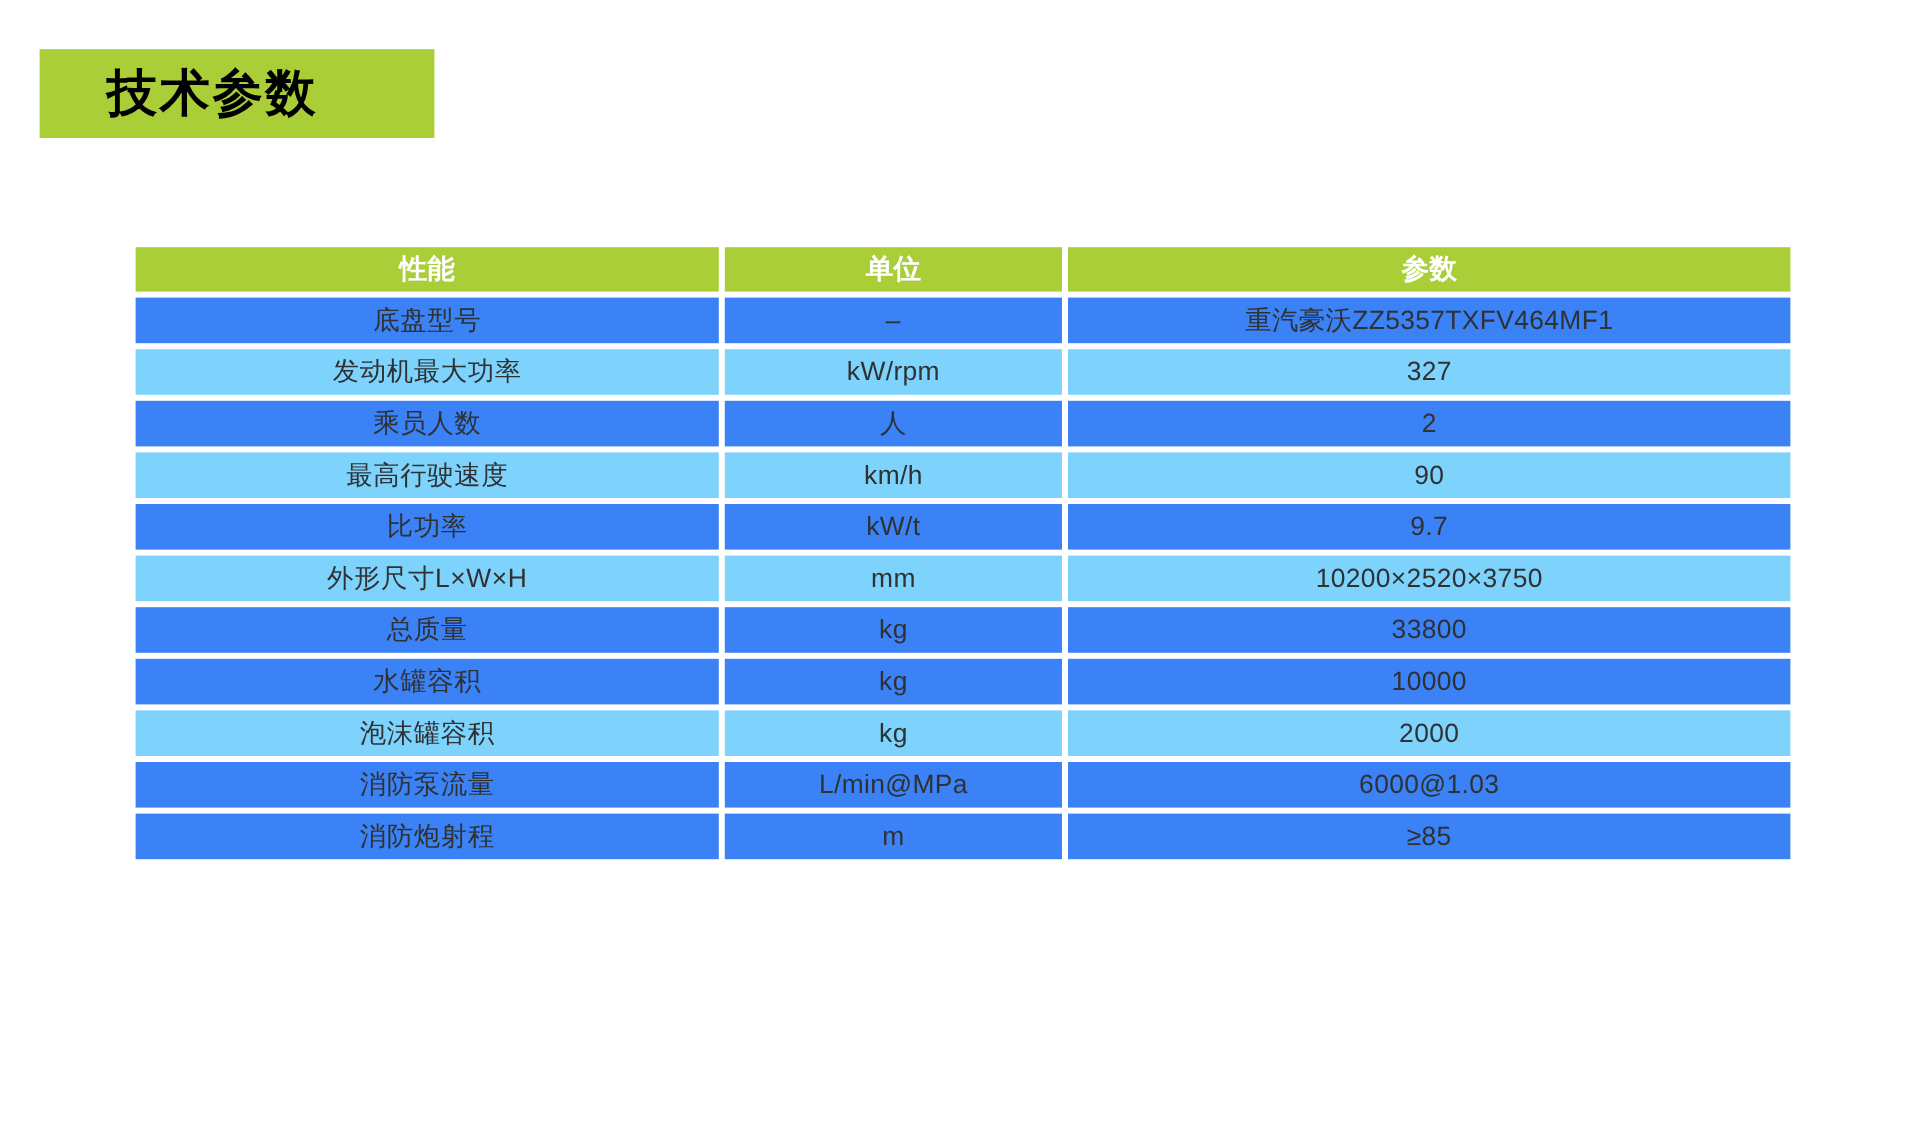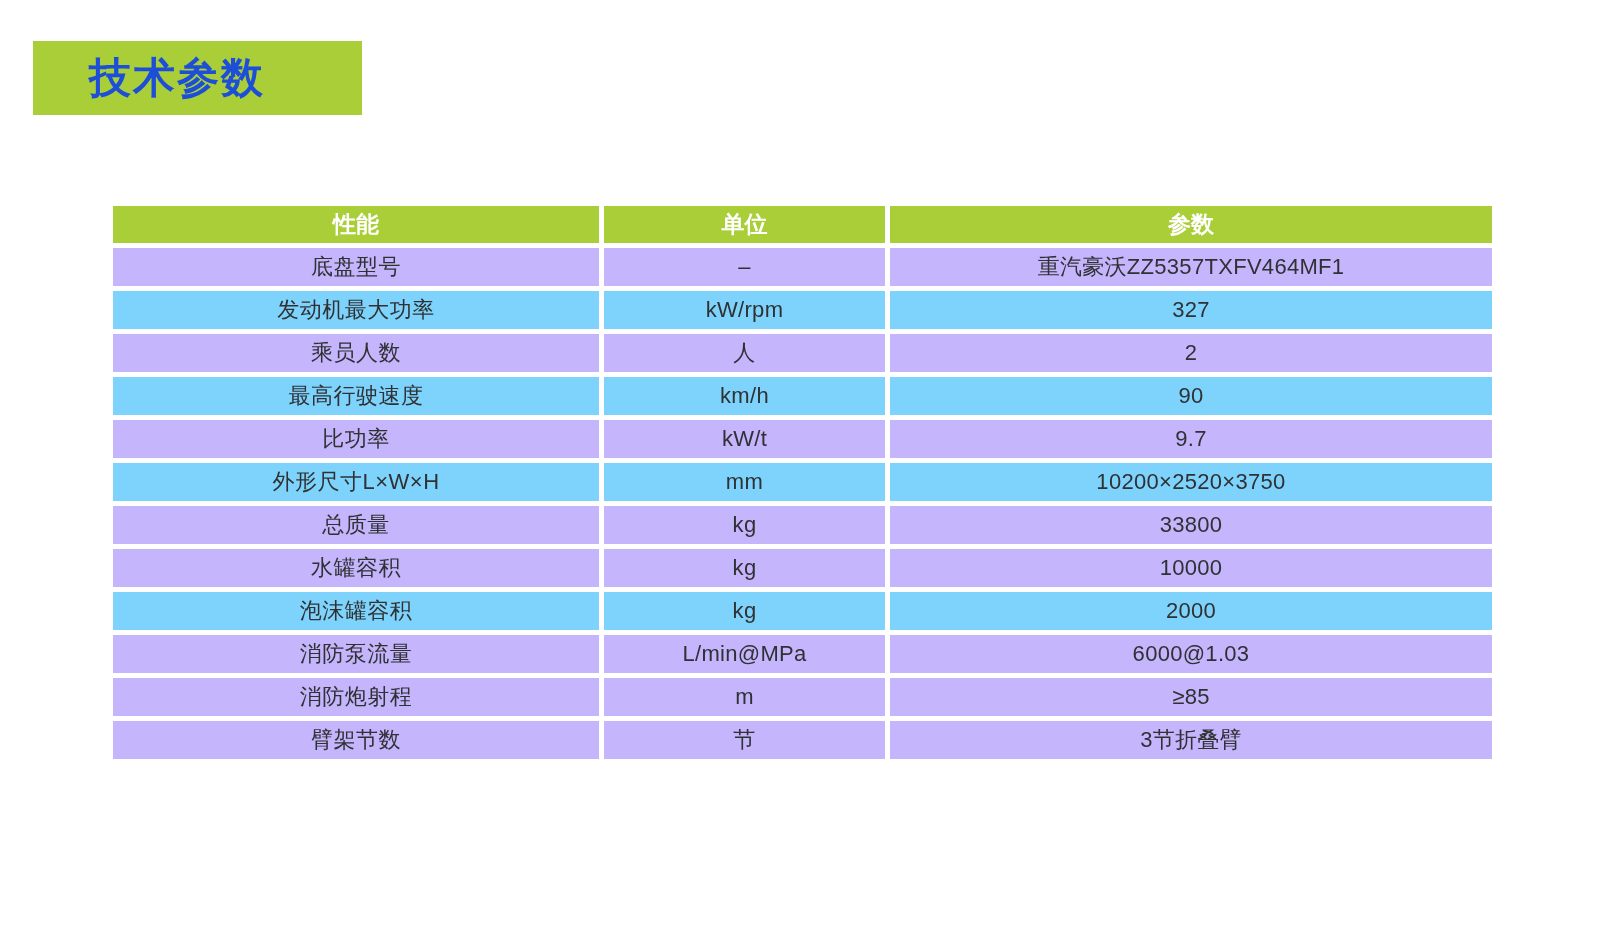--- a/index.html
+++ b/index.html
@@ -28,21 +28,21 @@
     left: 33px;
     top: 41px;
     width: 329px;
     height: 74px;
     background: #aace38;
     display: flex;
     align-items: center;
   }
   .title-text {
     margin-left: 56px;
-    color: #1d4ed8;
+    color: #000000;
     font-size: 42px;
     font-weight: bold;
     letter-spacing: 2px;
     line-height: 1;
     white-space: nowrap;
   }
 
   
   .spec-table-wrap {
     position: absolute;
@@ -72,21 +72,21 @@
   .col-param { width: 602px; }
 
   .spec-table thead th {
     background: #aace38;
     color: #ffffff;
     font-weight: bold;
     font-size: 23px;
     height: 37px;
   }
 
-  .row-light td { background: #c4b5fd; }
+  .row-light td { background: #3b82f6; }
   .row-dark  td { background: #7dd3fc; }
 
   .cell-perf  { letter-spacing: 0.5px; }
   .cell-unit  { letter-spacing: 0.3px; }
   .cell-param { letter-spacing: 0.3px; }
 </style>
 </head>
 <body>
 
 <div class="page">
@@ -158,22 +158,17 @@
           <tr class="row-light">
             <td class="cell-perf">消防泵流量</td>
             <td class="cell-unit">L/min@MPa</td>
             <td class="cell-param">6000@1.03</td>
           </tr>
           <tr class="row-light">
             <td class="cell-perf">消防炮射程</td>
             <td class="cell-unit">m</td>
             <td class="cell-param">≥85</td>
           </tr>
-          <tr class="row-light">
-            <td class="cell-perf">臂架节数</td>
-            <td class="cell-unit">节</td>
-            <td class="cell-param">3节折叠臂</td>
-          </tr>
         </tbody>
     </table>
   </div>
 
 </div>
 
 </body></html>

